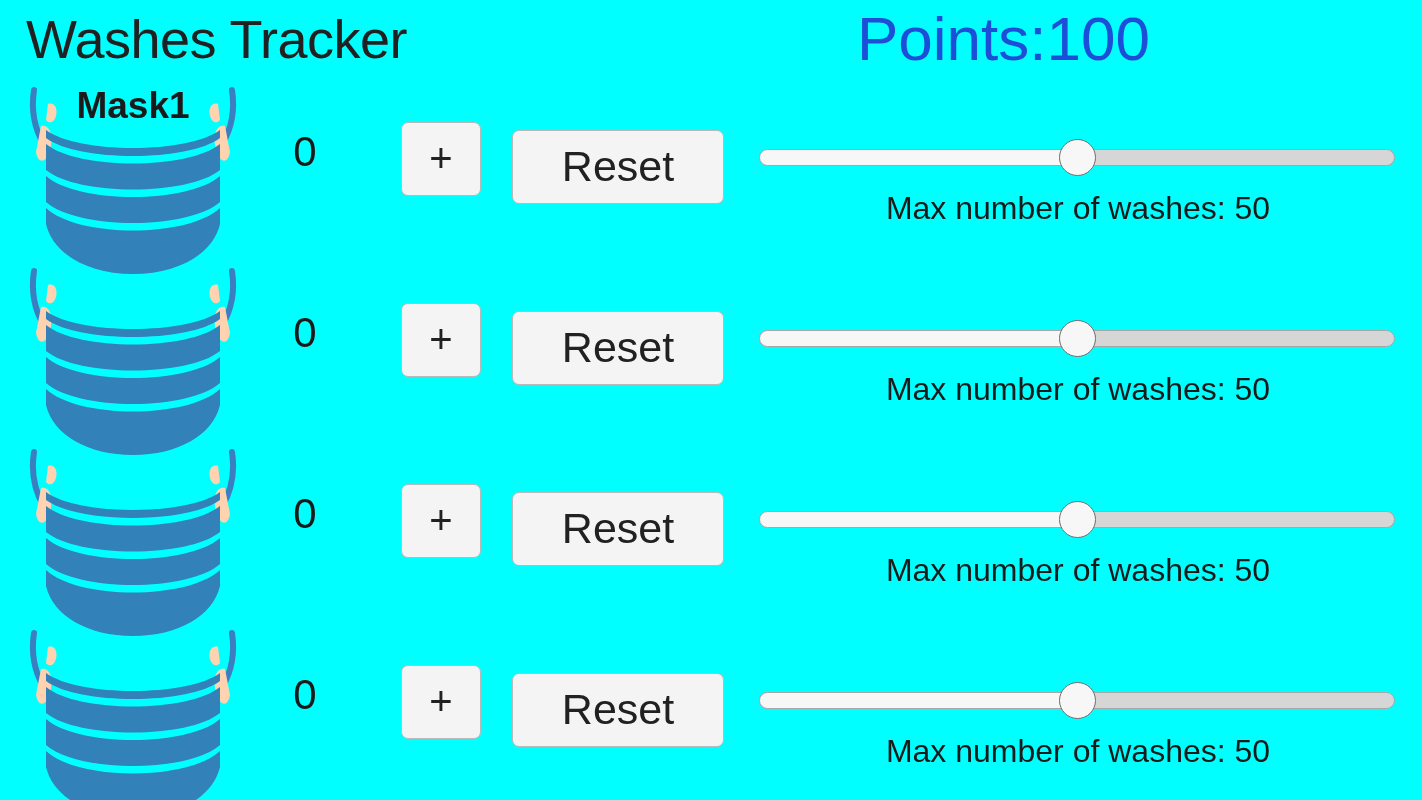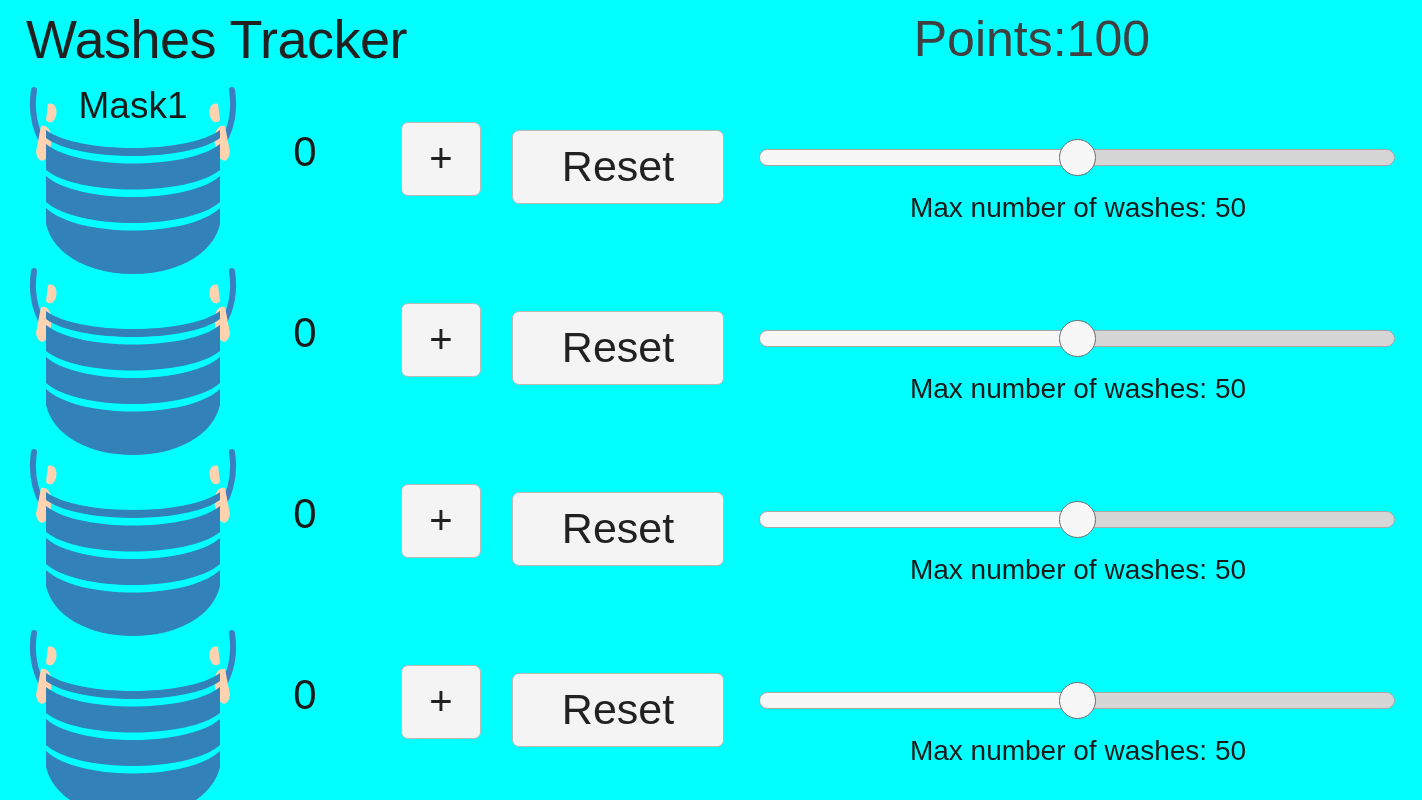--- a/index.html
+++ b/index.html
@@ -38,23 +38,23 @@
     font-size: 54px;
     line-height: 66px;
     color: #212121;
     white-space: nowrap;
     letter-spacing: -0.5px;
   }
   .points {
     position: absolute;
     right: 22px;
     top: 6px;
-    font-size: 50px;
+    font-size: 62px;
     line-height: 66px;
-    color: #404040;
+    color: #1d4ed8;
     white-space: nowrap;
     margin-left: 20px;
   }
 
   
   .rows {
     position: absolute;
     left: 0;
     top: 78px;
     width: 1422px;
@@ -65,20 +65,21 @@
     height: 181px;
   }
 
   
   .mask-figure {
     position: absolute;
     left: 8px;
     top: 0px;
     width: 250px;
     height: 200px;
+    font-weight: bold;
   }
   .mask-figure svg {
     position: absolute;
     left: 0;
     top: 0;
     display: block;
   }
   .mask-label {
     position: absolute;
     left: 0;
@@ -179,21 +180,21 @@
     border: 1px solid #6f6f6f;
     border-radius: 50%;
     cursor: pointer;
   }
   .slider-caption {
     position: absolute;
     left: 759px;
     top: 110px;
     width: 638px;
     text-align: center;
-    font-size: 28px;
+    font-size: 32px;
     line-height: 40px;
     color: #1a1a1a;
     white-space: nowrap;
   }
 </style>
 </head>
 <body>
 
 <div id="app">
 

